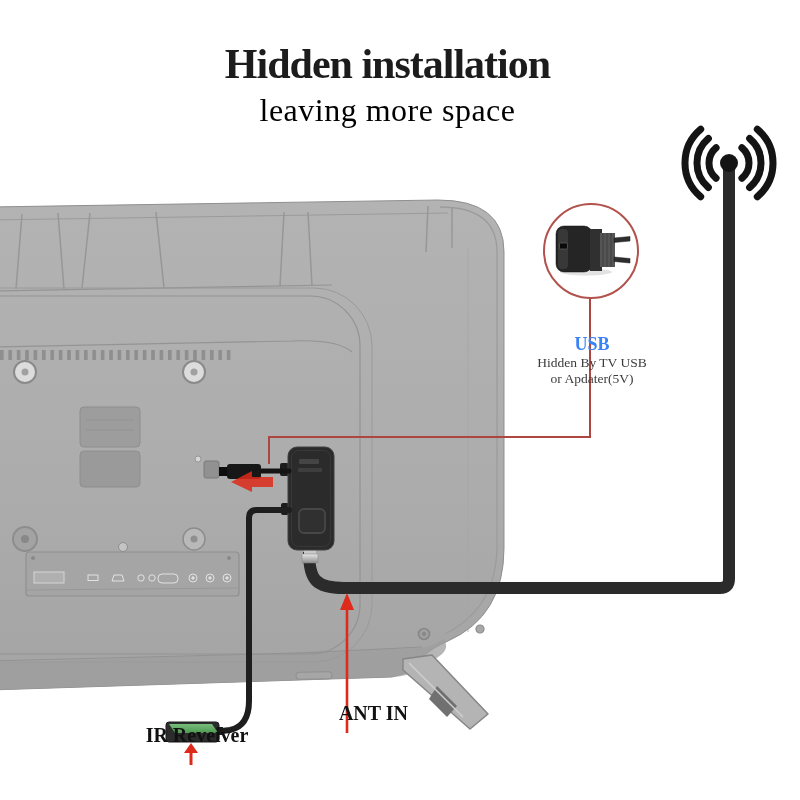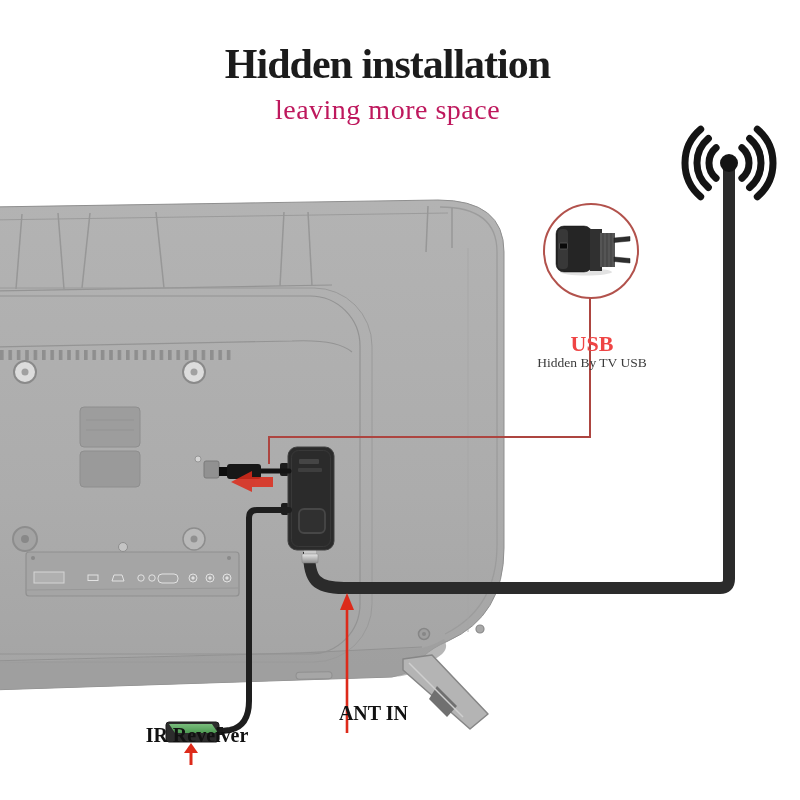--- a/index.html
+++ b/index.html
@@ -16,31 +16,31 @@
     text-align:center;
   }
   .titleblock h1{
     margin:0;
     font-size:42px;line-height:48px;
     font-weight:800;letter-spacing:-1px;
     color:#1c1c1c;
   }
   .titleblock h2{
     margin:4px 0 0 0;
-    font-size:28px;line-height:36px;
+    font-size:32px;line-height:36px;
     font-weight:400;letter-spacing:0.5px;
-    color:#be185d;
+    color:#000000;
     text-align:center;
   }
   .usb-callout-text{
     position:absolute;left:500px;top:333px;width:184px;
     text-align:center;
   }
   .usb-callout-text .usb-label{
-    font-size:22px;font-weight:800;color:#ef4444;line-height:22px;
+    font-size:18px;font-weight:800;color:#3b82f6;line-height:22px;
   }
   .usb-callout-text .usb-desc{
     font-size:13.5px;color:#3c3c3c;line-height:16px;
   }
   .ant-label{
     position:absolute;left:298px;top:702px;width:110px;
     text-align:right;
     font-size:20px;font-weight:800;color:#111111;
   }
   .ir-label{
@@ -232,18 +232,19 @@
   </svg>
 
   <header class="titleblock">
     <h1>Hidden installation</h1>
     <h2>leaving more space</h2>
   </header>
 
   <div class="usb-callout-text">
     <div class="usb-label">USB</div>
     <div class="usb-desc">Hidden By TV USB</div>
+    <div class="usb-desc">or Apdater(5V)</div>
   </div>
 
   <div class="ant-label">ANT IN</div>
   <div class="ir-label">IR Reveiver</div>
 
 </div>
 
 </body></html>

